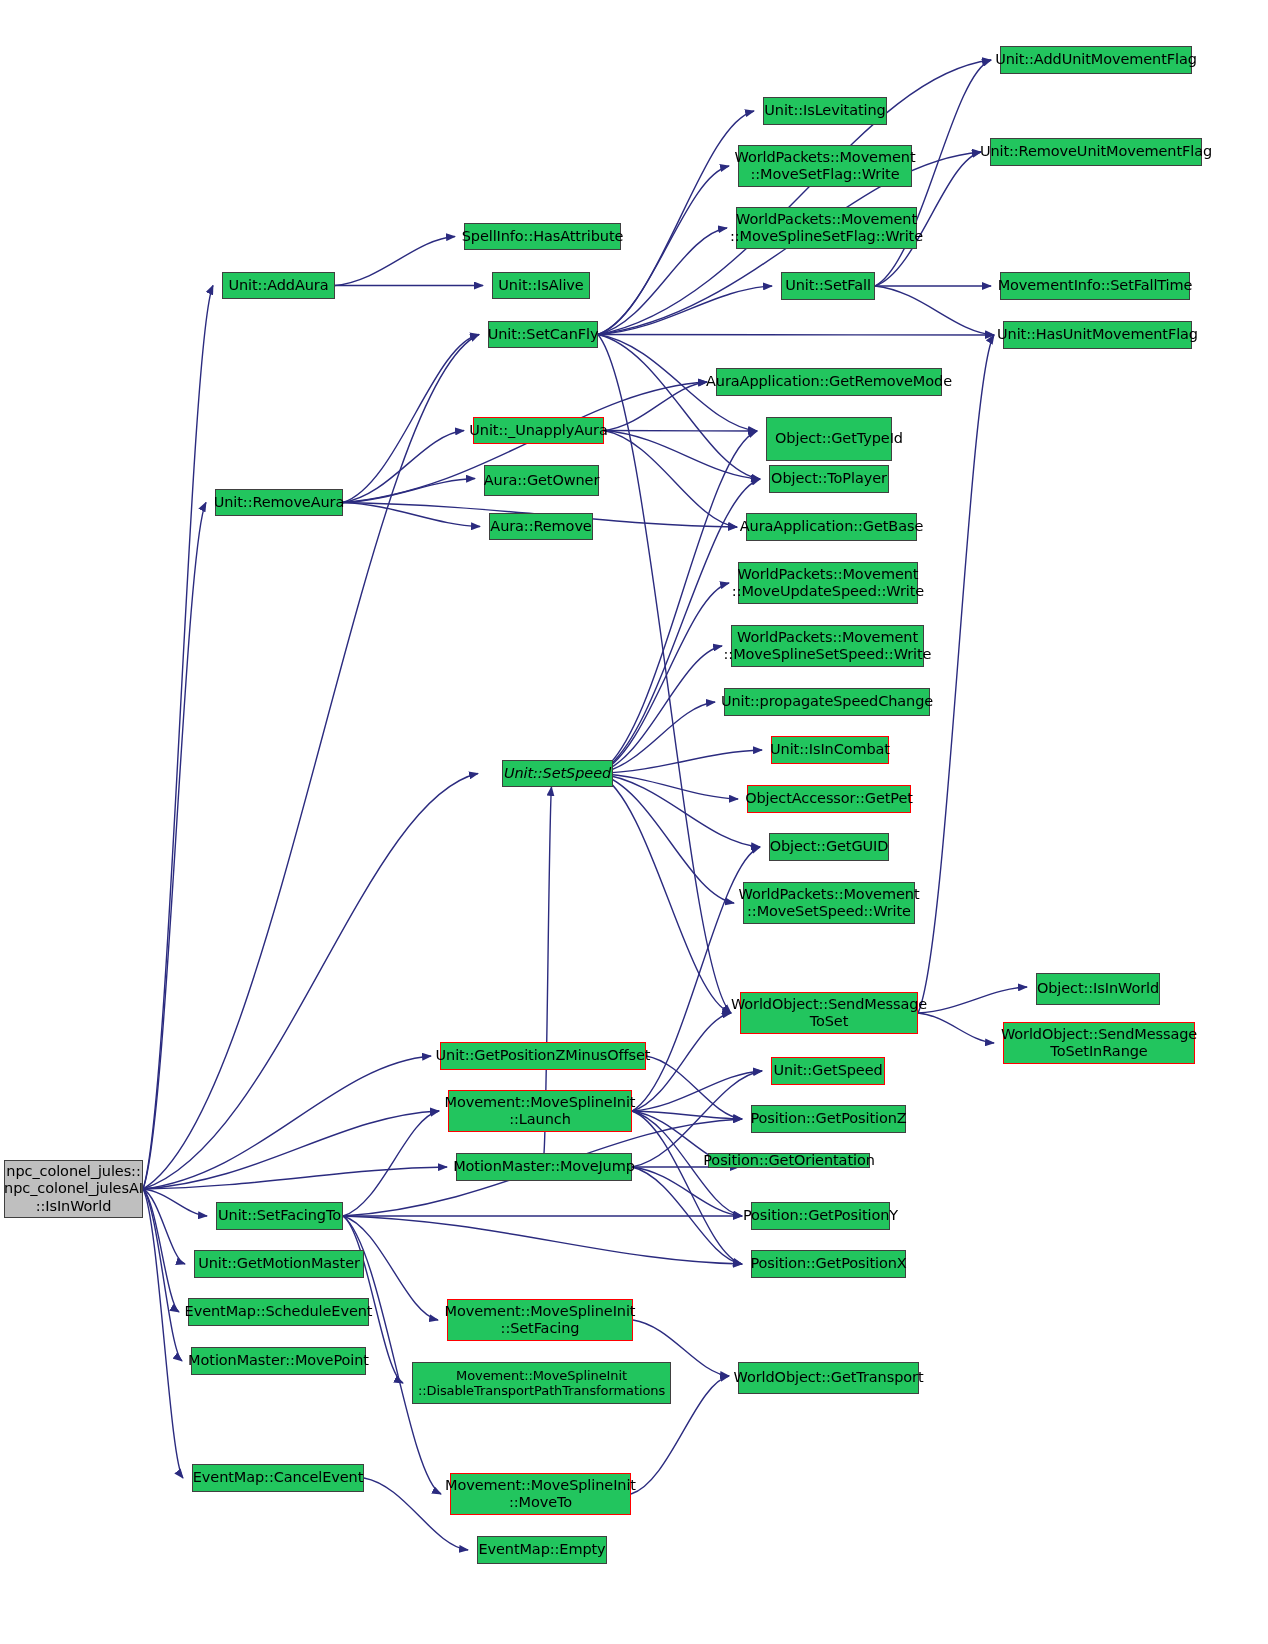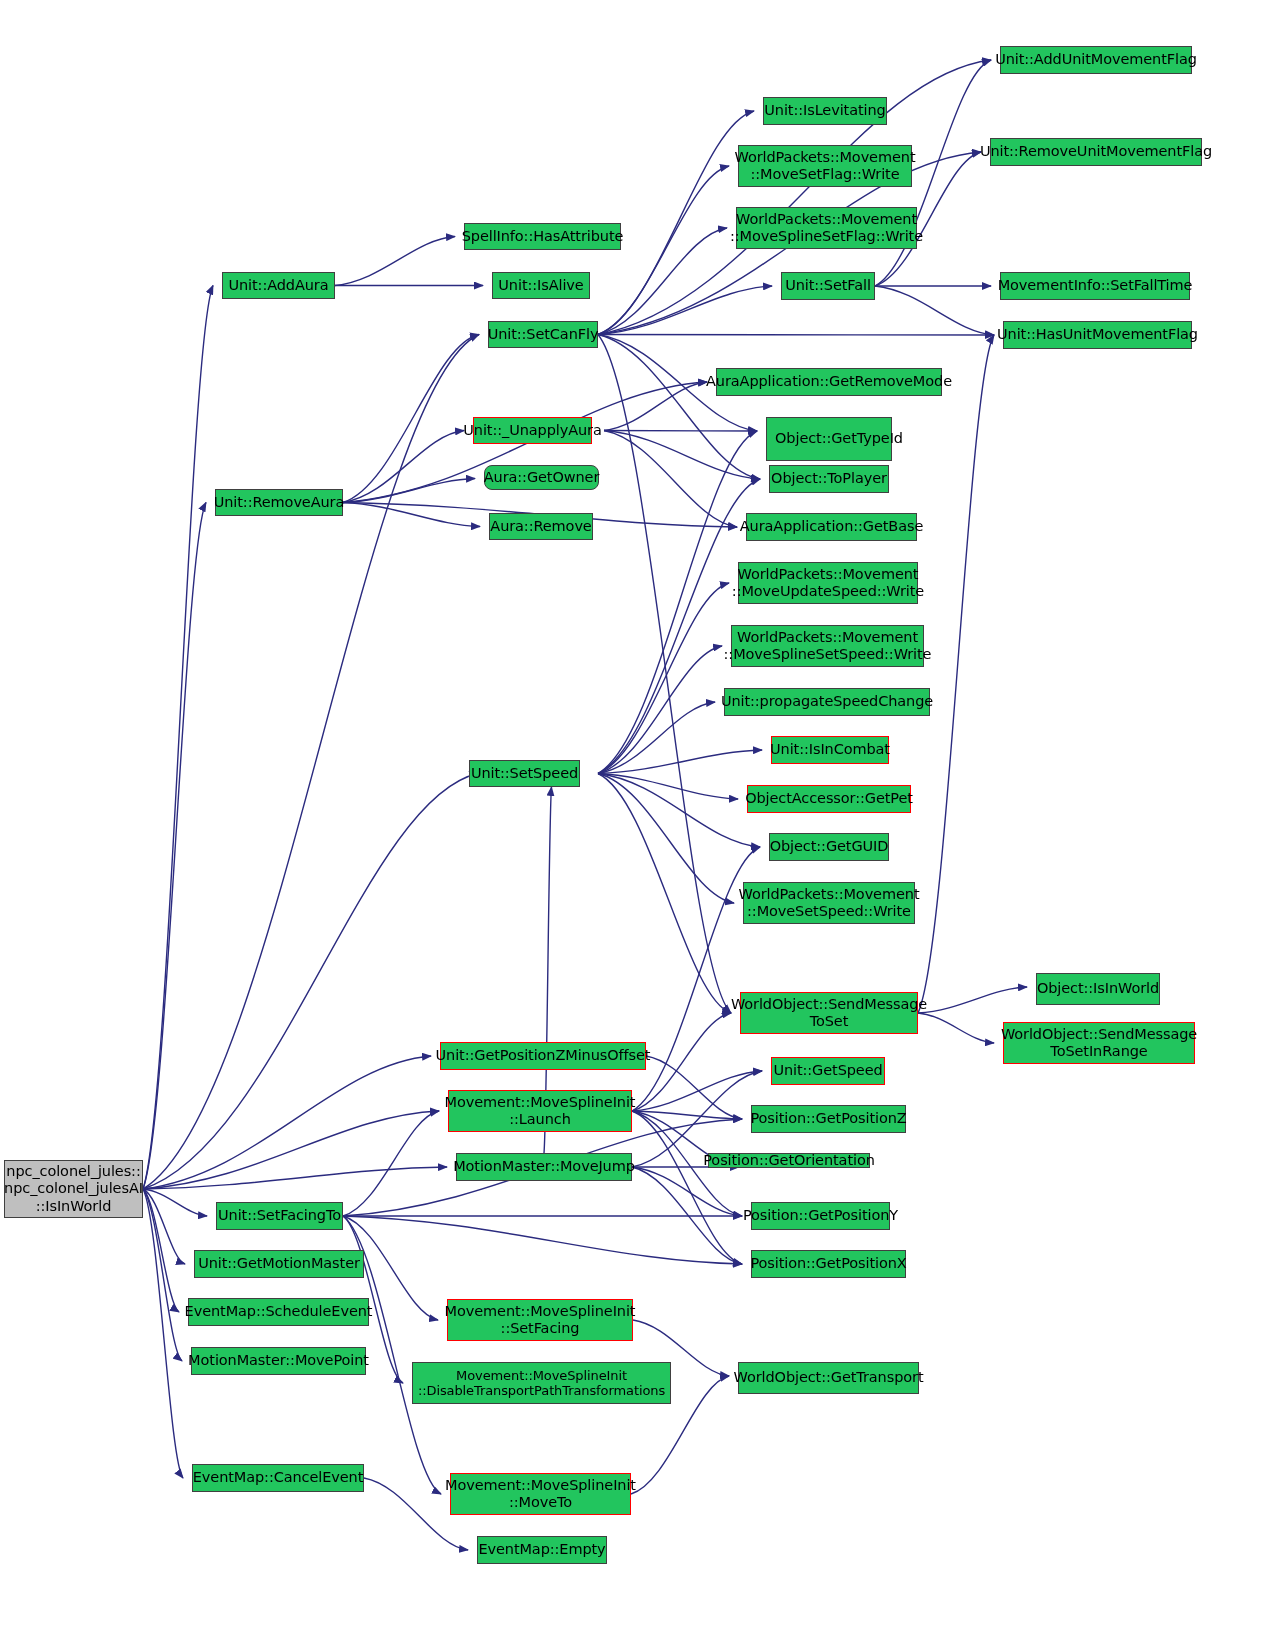--- a/index.html
+++ b/index.html
@@ -136,24 +136,24 @@
   </svg>
   <div id="node-layer">
       <div class="node root" style="left: 4px; top: 1160px; width: 139px; height: 58px;">npc_colonel_jules::
 npc_colonel_julesAI
 ::IsInWorld</div>
       <div class="node" style="left: 222px; top: 272px; width: 113px; height: 27px;">Unit::AddAura</div>
       <div class="node" style="left: 215px; top: 489px; width: 128px; height: 27px;">Unit::RemoveAura</div>
       <div class="node" style="left: 464px; top: 223px; width: 157px; height: 27px;">SpellInfo::HasAttribute</div>
       <div class="node" style="left: 492px; top: 272px; width: 98px; height: 27px;">Unit::IsAlive</div>
       <div class="node" style="left: 488px; top: 321px; width: 110px; height: 27px;">Unit::SetCanFly</div>
-      <div class="node red" style="left: 473px; top: 417px; width: 119px; height: 27px;">Unit::_UnapplyAura</div>
-      <div class="node" style="left: 484px; top: 465px; width: 115px; height: 25px; border-radius: 8px;">Aura::GetOwner</div>
+      <div class="node red" style="left: 473px; top: 417px; width: 131px; height: 27px;">Unit::_UnapplyAura</div>
+      <div class="node" style="left: 484px; top: 465px; width: 115px; height: 31px;">Aura::GetOwner</div>
       <div class="node" style="left: 489px; top: 513px; width: 104px; height: 27px;">Aura::Remove</div>
-      <div class="node" style="left: 469px; top: 760px; width: 111px; height: 27px;">Unit::SetSpeed</div>
+      <div class="node" style="left: 502px; top: 760px; width: 111px; height: 27px; font-style: italic;">Unit::SetSpeed</div>
       <div class="node" style="left: 763px; top: 97px; width: 124px; height: 28px;">Unit::IsLevitating</div>
       <div class="node" style="left: 738px; top: 145px; width: 174px; height: 42px;">WorldPackets::Movement
 ::MoveSetFlag::Write</div>
       <div class="node" style="left: 736px; top: 207px; width: 181px; height: 42px;">WorldPackets::Movement
 ::MoveSplineSetFlag::Write</div>
       <div class="node" style="left: 781px; top: 272px; width: 94px; height: 28px;">Unit::SetFall</div>
       <div class="node" style="left: 1000px; top: 46px; width: 192px; height: 28px;">Unit::AddUnitMovementFlag</div>
       <div class="node" style="left: 990px; top: 138px; width: 212px; height: 28px;">Unit::RemoveUnitMovementFlag</div>
       <div class="node" style="left: 1000px; top: 272px; width: 190px; height: 28px;">MovementInfo::SetFallTime</div>
       <div class="node" style="left: 1003px; top: 321px; width: 189px; height: 28px;">Unit::HasUnitMovementFlag</div>

